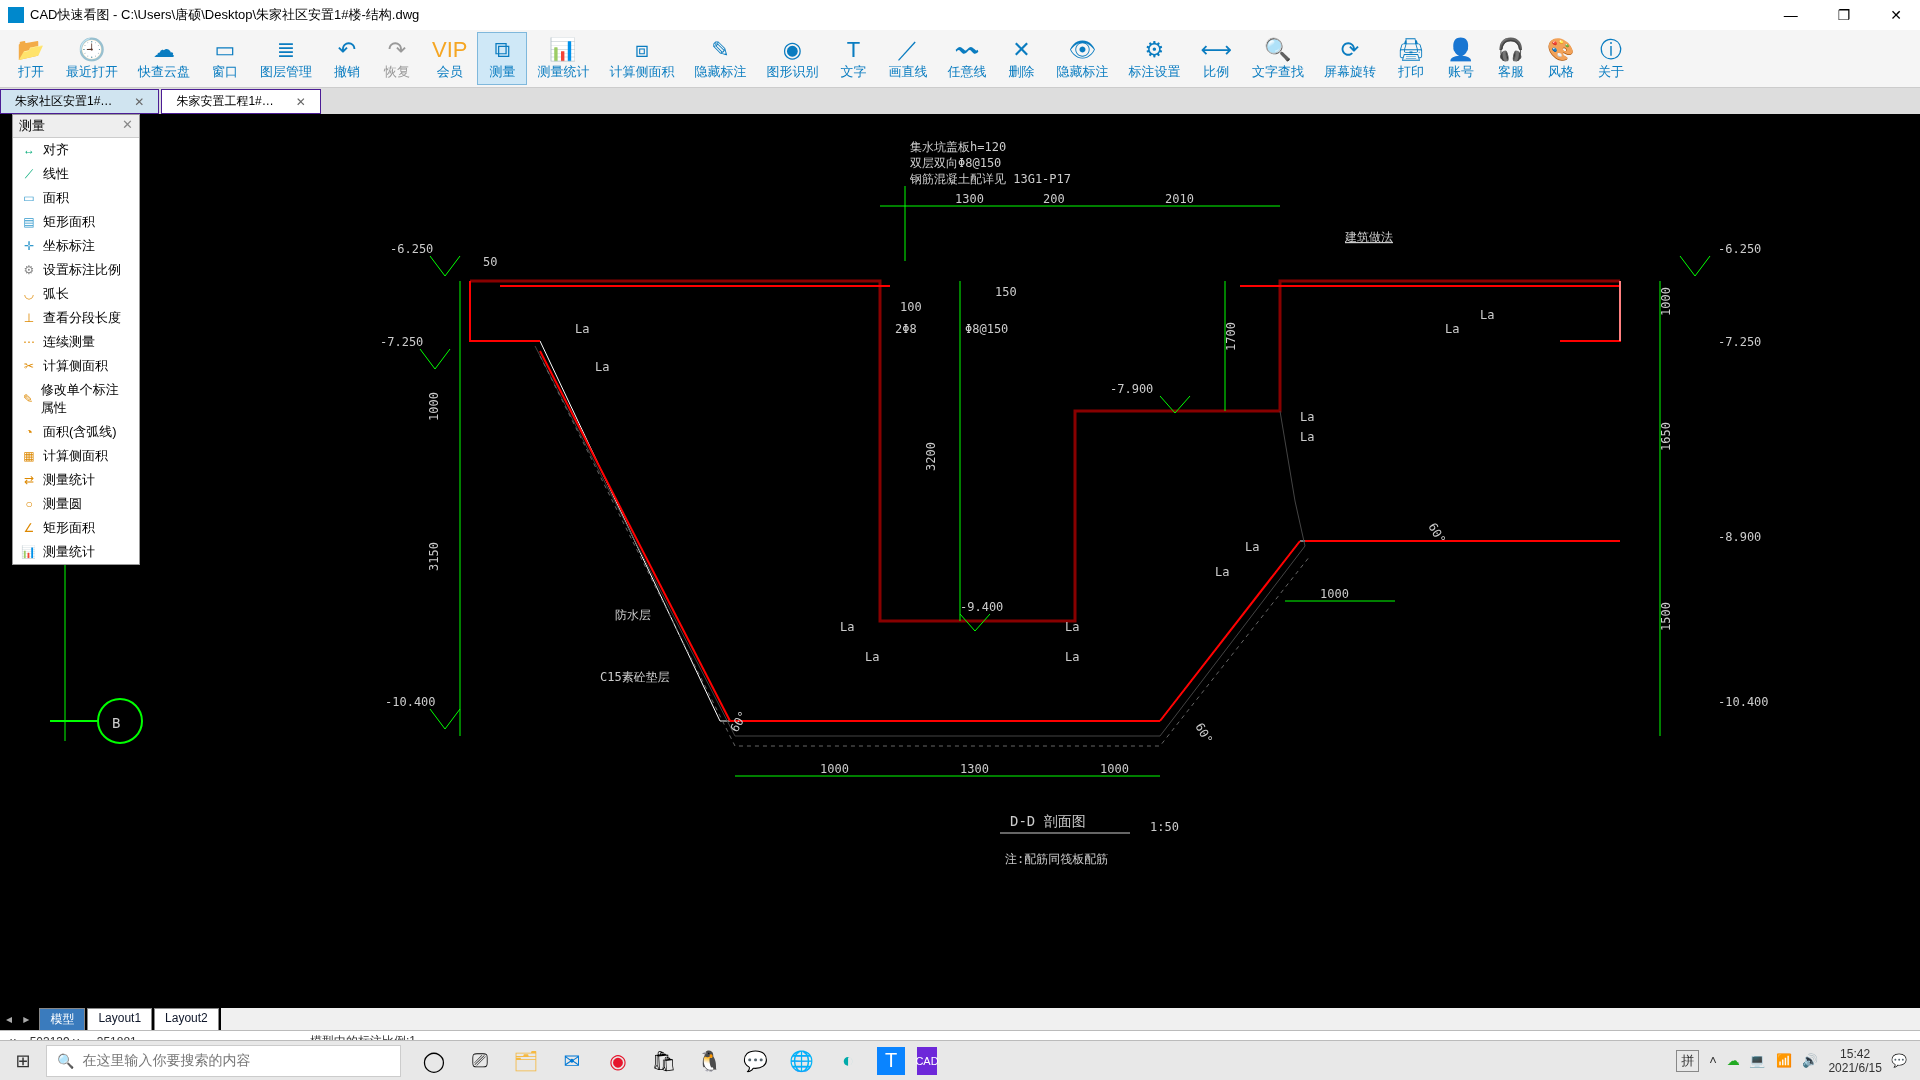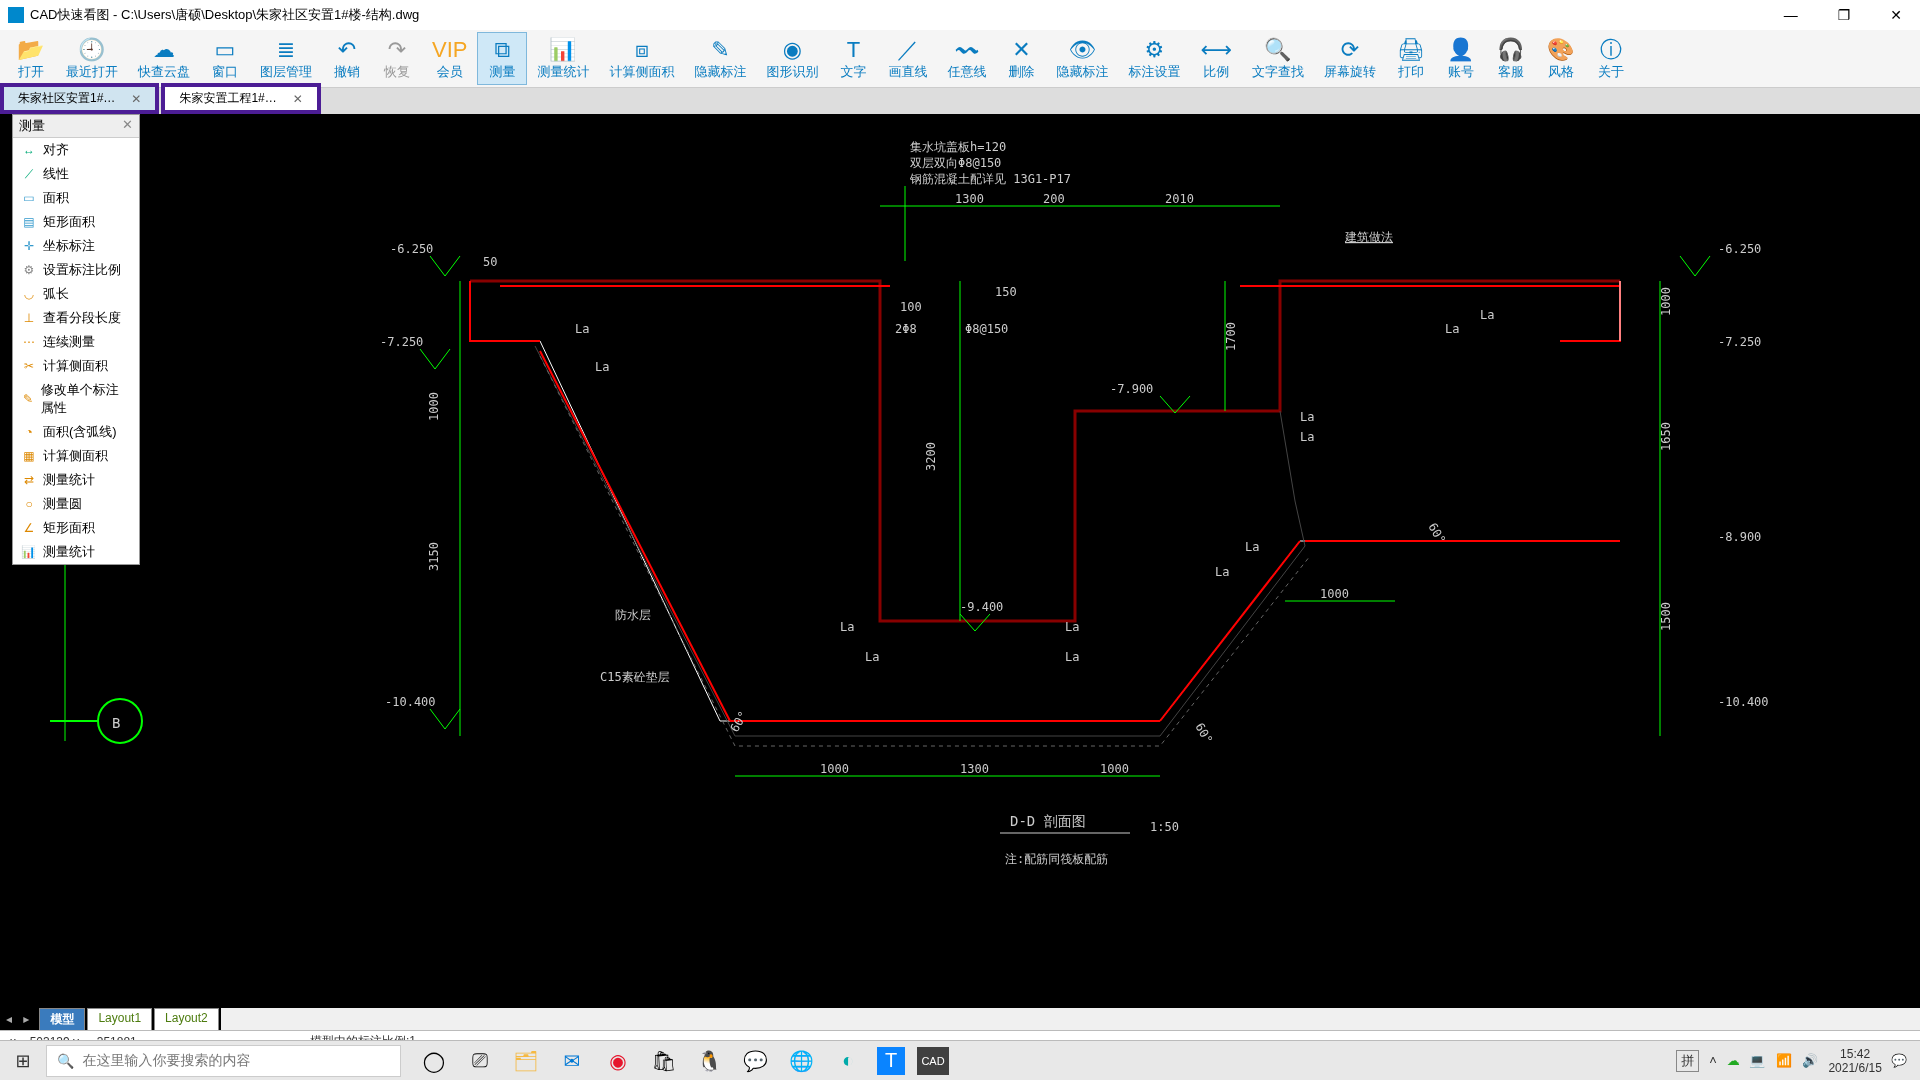--- a/index.html
+++ b/index.html
@@ -15,38 +15,38 @@
 
 .toolbar { height: 58px; background: #f5f5f5; border-bottom: 1px solid #ccc; display: flex; padding: 2px 6px; }
 .tool-btn { display: flex; flex-direction: column; align-items: center; justify-content: center; padding: 2px 10px; cursor: pointer; font-size: 13px; color: #0a7cc0; min-width: 50px; }
 .tool-btn .ico { font-size: 22px; line-height: 26px; }
 .tool-btn.active { background: #cfe8f7; border: 1px solid #7fb8dc; }
 .tool-btn.vip .ico { color: #f5a623; }
 .tool-btn.disabled { color: #999; }
 
 
 .tabs { height: 26px; background: #ddd; display: flex; align-items: flex-end; }
-.tab { padding: 3px 14px; background: #fff; border: 4px solid #4c1d95; font-size: 12px; display: flex; align-items: center; gap: 16px; margin-right: 2px; cursor: pointer; }
+.tab { padding: 3px 14px; background: #fff; border: 1px solid #4c1d95; font-size: 12px; display: flex; align-items: center; gap: 22px; margin-right: 2px; cursor: pointer; }
 .tab.active { background: #d0e4f0; }
 .tab .close { font-size: 12px; color: #666; }
 
 
 .measure-menu { position: absolute; left: 12px; top: 114px; width: 128px; background: #fff; border: 1px solid #999; z-index: 10; }
 .mm-title { display:flex; justify-content:space-between; padding:2px 6px; font-size:13px; background:#eee; border-bottom:1px solid #ccc;}
 .mm-item { display: flex; align-items: center; gap: 6px; padding: 3px 8px; font-size: 13px; cursor: pointer; }
 .mm-ico { width: 16px; height: 16px; display: inline-flex; align-items:center; justify-content:center; font-size: 12px; }
 
 
 .canvas-wrap { position: absolute; left: 0; top: 114px; right: 0; bottom: 72px; background: #000; }
 .canvas-wrap svg { width: 100%; height: 100%; }
 
 
 .layout-tabs { position: absolute; left: 0; bottom: 50px; height: 22px; display: flex; font-size: 12px; background:#000; color:#fff; padding-left:6px; align-items:center;}
-.ltab { padding: 2px 10px; background: #fff; color:#4d7c0f; border:1px solid #888; margin-right:2px; cursor:pointer;}
-.ltab.active { background:#3a7bbd; color:#fff;font-weight:bold; }
+.ltab { padding: 2px 10px; background: #fff; color:#0f172a; border:1px solid #888; margin-right:2px; cursor:pointer;}
+.ltab.active { background:#3a7bbd; color:#fff; }
 .layout-arrows { color:#aaa; margin-right:6px; letter-spacing:4px;}
 
 
 .status { position:absolute; left:0; bottom:28px; right:0; height:22px; background:#fff; font-size:12px; display:flex; align-items:center; padding:0 10px; color:#333; border-top:1px solid #bbb;}
 .status .coord { width:300px; }
 .status .ratio { width:300px; }
 
 
 .taskbar { position: absolute; left:0; right:0; bottom:0; height:40px; background:#e8e8e8; border-top:1px solid #bbb; display:flex; align-items:center; }
 .start { width:46px; display:flex; justify-content:center; font-size:18px; color:#333;}
@@ -412,21 +412,21 @@
     <span class="task-icon">⎚</span>
     <span class="task-icon" style="color:#f5b942">🗂</span>
     <span class="task-icon" style="color:#0078d4">✉</span>
     <span class="task-icon" style="color:#e6162d">◉</span>
     <span class="task-icon">🛍</span>
     <span class="task-icon">🐧</span>
     <span class="task-icon" style="color:#07c160">💬</span>
     <span class="task-icon" style="color:#0078d4">🌐</span>
     <span class="task-icon" style="color:#0aa">◐</span>
     <span class="task-icon" style="background:#0a84ff;color:#fff;width:28px;height:28px">T</span>
-    <span class="task-icon" style="background:#404040;color:#fff;width:32px;height:28px;font-size:11px">CAD</span>
+    <span class="task-icon" style="background:#6d28d9;color:#fff;width:20px;height:28px;font-size:11px">CAD</span>
   </div>
   <div class="tray">
     <span style="border:1px solid #888;padding:1px 4px">拼</span>
     <span>˄</span>
     <span style="color:#2a2">☁</span>
     <span>💻</span>
     <span>📶</span>
     <span>🔊</span>
     <div class="clock">
       <div>15:42</div>

